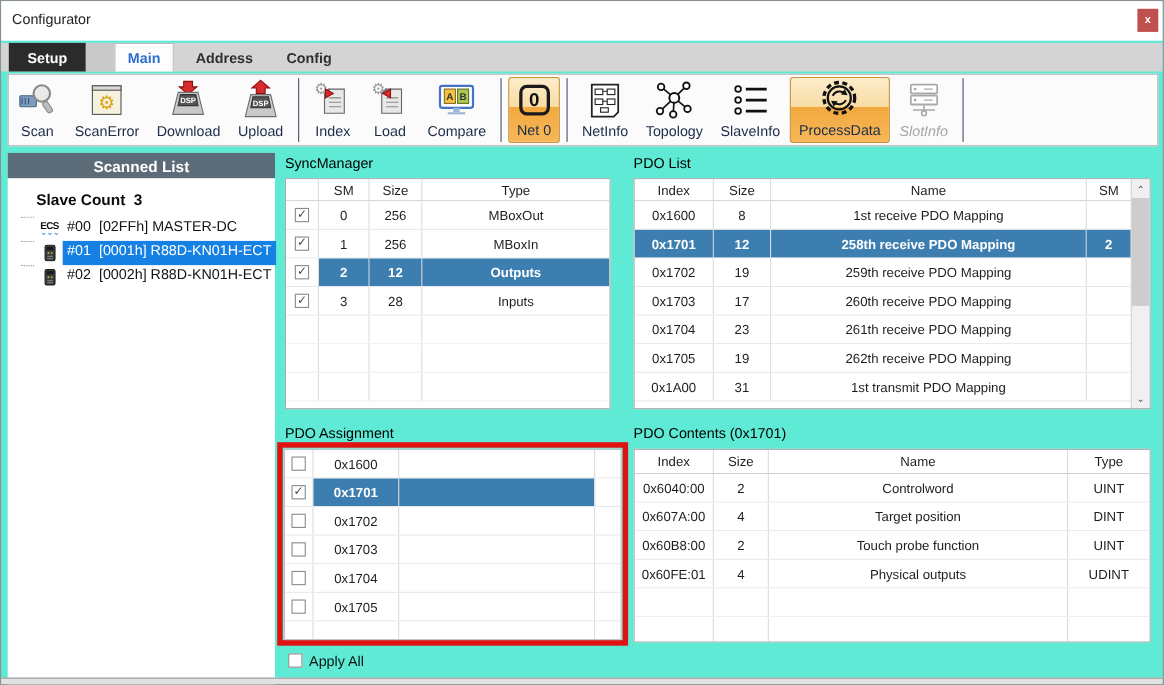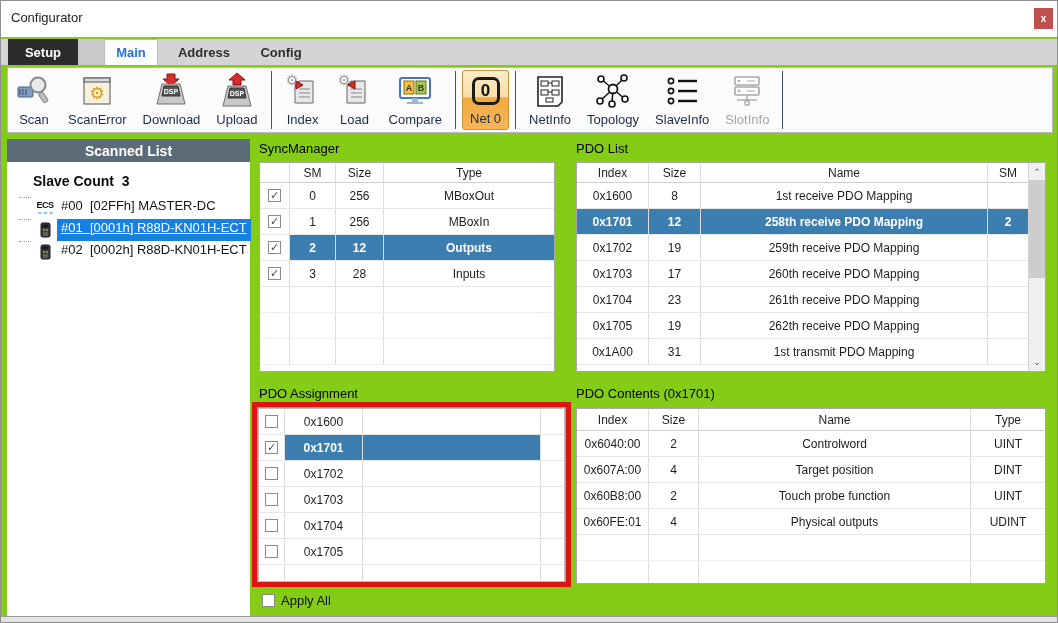--- a/index.html
+++ b/index.html
@@ -1,17 +1,17 @@
 <!DOCTYPE html>
 <html><head>
 <meta charset="utf-8">
 <style>
   * { box-sizing: border-box; }
   body { margin:0; background:#f2f2f2; font-family:"Liberation Sans", sans-serif; }
-  .window { position:relative; width:1058px; height:623px; background:#84cc16;
+  .window { position:relative; width:1058px; height:623px; background:#5eead4;
             border:1px solid #8f8f8f; overflow:hidden; }
 
   
   .titlebar { position:absolute; top:0; left:0; right:0; height:36px; background:#fff; }
   .title { position:absolute; left:10px; top:9px; font-size:13px; color:#222; }
   .close-btn { position:absolute; right:4px; top:7px; width:19px; height:21px;
                background:#c0504d; color:#fff; font-size:10px; font-weight:bold;
                display:flex; align-items:center; justify-content:center; cursor:default; }
 
   
@@ -26,21 +26,21 @@
   .tab-config { left:250px; width:60px; }
 
   
   .toolbar { position:absolute; top:66px; left:6px; width:1046px; height:66px;
              background:#fbfbfb; border:1px solid #b9b9b9; display:flex; align-items:center; }
   .tbtn { display:flex; flex-direction:column; align-items:center; justify-content:flex-end;
           height:60px; padding:2px 7px 3px; margin:0 1px; font-size:13px; color:#1d2b49; }
   .tbtn .ticon { height:40px; display:flex; align-items:center; justify-content:center; }
   .tbtn.active { background:linear-gradient(#fdeccb,#f8dca4 45%,#f2a93e 46%,#f6b75a);
                  border:1px solid #c8913a; border-radius:3px; }
-  .tbtn.disabled { color:#a5a5a5; }
+  .tbtn.disabled { color:#a5a5a5;font-style:italic; }
   .tsep { width:1px; height:58px; background:#45506b; margin:0 5px; flex:0 0 1px; }
   .tlabel { margin-top:2px; white-space:nowrap; }
   .net0-box { width:28px; height:28px; border:3px solid #1a1a1a; border-radius:7px;
               display:flex; align-items:center; justify-content:center;
               font-size:17px; font-weight:bold; color:#111; background:#f6c878; }
   .tbtn.active .net0-box { background:transparent; }
 
   
   .sidebar { position:absolute; left:6px; top:138px; width:243px; height:549px; background:#fff; }
   .sidebar-header { height:23px; background:#5c6b78; color:#fff; font-weight:bold;
@@ -48,21 +48,21 @@
   .slave-count { margin:11px 0 8px 26px; font-size:14px; font-weight:bold; color:#0b0b0b; white-space:pre; }
   .tree { margin-left:12px; }
   .tree-item { display:flex; height:22px; font-size:13px;
                color:#141414; white-space:pre; }
   .tree-stub { width:12px; border-top:1px dotted #9a9a9a; margin-right:2px; flex:0 0 12px; }
   .tree-icon { width:24px; display:flex; flex-direction:column; align-items:center;
                justify-content:center; flex:0 0 24px; }
   .ecs-text { font-size:9px; font-weight:bold; color:#111; line-height:8px; letter-spacing:-0.5px; }
   .ecs-arrows { font-size:8px; color:#2a7fd4; line-height:6px; letter-spacing:-1px; }
   .tree-label { padding:1px 4px; }
-  .tree-item.selected .tree-label { background:#1581e4; color:#fff;text-decoration:underline; }
+  .tree-item.selected .tree-label { background:#1581e4; color:#fff; }
 
   
   .section-label { position:absolute; font-size:13px; color:#000; }
 
   
   .dtable { position:absolute; background:#fff; border:1px solid #a9a9a9; overflow:hidden; }
   .trow { display:flex; height:26px; border-bottom:1px solid #e7e7e7; background:#fff; }
   .trow.head { height:20px; border-bottom:1px solid #cfcfcf; }
   .trow.filler { border-bottom:1px solid #efefef; }
   .c { border-right:1px solid #dcdcdc; display:flex; align-items:center; justify-content:center;
@@ -275,20 +275,33 @@
           <line x1="14" y1="6" x2="33" y2="6" stroke="#111" stroke-width="2.4"></line>
           <circle cx="7" cy="16" r="2.6" fill="#fff" stroke="#111" stroke-width="1.6"></circle>
           <line x1="14" y1="16" x2="33" y2="16" stroke="#111" stroke-width="2.4"></line>
           <circle cx="7" cy="26" r="2.6" fill="#fff" stroke="#111" stroke-width="1.6"></circle>
           <line x1="14" y1="26" x2="33" y2="26" stroke="#111" stroke-width="2.4"></line>
         </svg>
       </span>
       <span class="tlabel">SlaveInfo</span>
     </div>
 
+    <div class="tbtn active">
+      <span class="ticon">
+        <svg width="40" height="40" viewBox="0 0 40 40">
+          <circle cx="20" cy="20" r="14" fill="none" stroke="#111" stroke-width="3" stroke-dasharray="4.4 3.2"></circle>
+          <circle cx="20" cy="20" r="10.5" fill="none" stroke="#111" stroke-width="2"></circle>
+          <path d="M14 18 a7 7 0 0 1 11 -2" fill="none" stroke="#111" stroke-width="1.8"></path>
+          <polygon points="25,12 27.5,17.5 21.5,17" fill="#111"></polygon>
+          <path d="M26 22 a7 7 0 0 1 -11 2" fill="none" stroke="#111" stroke-width="1.8"></path>
+          <polygon points="15,28 12.5,22.5 18.5,23" fill="#111"></polygon>
+        </svg>
+      </span>
+      <span class="tlabel">ProcessData</span>
+    </div>
 
     <div class="tbtn disabled">
       <span class="ticon">
         <svg width="36" height="36" viewBox="0 0 36 36">
           <rect x="6" y="4" width="24" height="8" rx="1" fill="#fff" stroke="#a9a9a9" stroke-width="1.6"></rect>
           <circle cx="10" cy="8" r="1.3" fill="#a9a9a9"></circle>
             <line x1="18" y1="8" x2="26" y2="8" stroke="#a9a9a9"></line>
           <rect x="6" y="14" width="24" height="8" rx="1" fill="#fff" stroke="#a9a9a9" stroke-width="1.6"></rect>
           <circle cx="10" cy="18" r="1.3" fill="#a9a9a9"></circle>
             <line x1="18" y1="18" x2="26" y2="18" stroke="#a9a9a9"></line>

